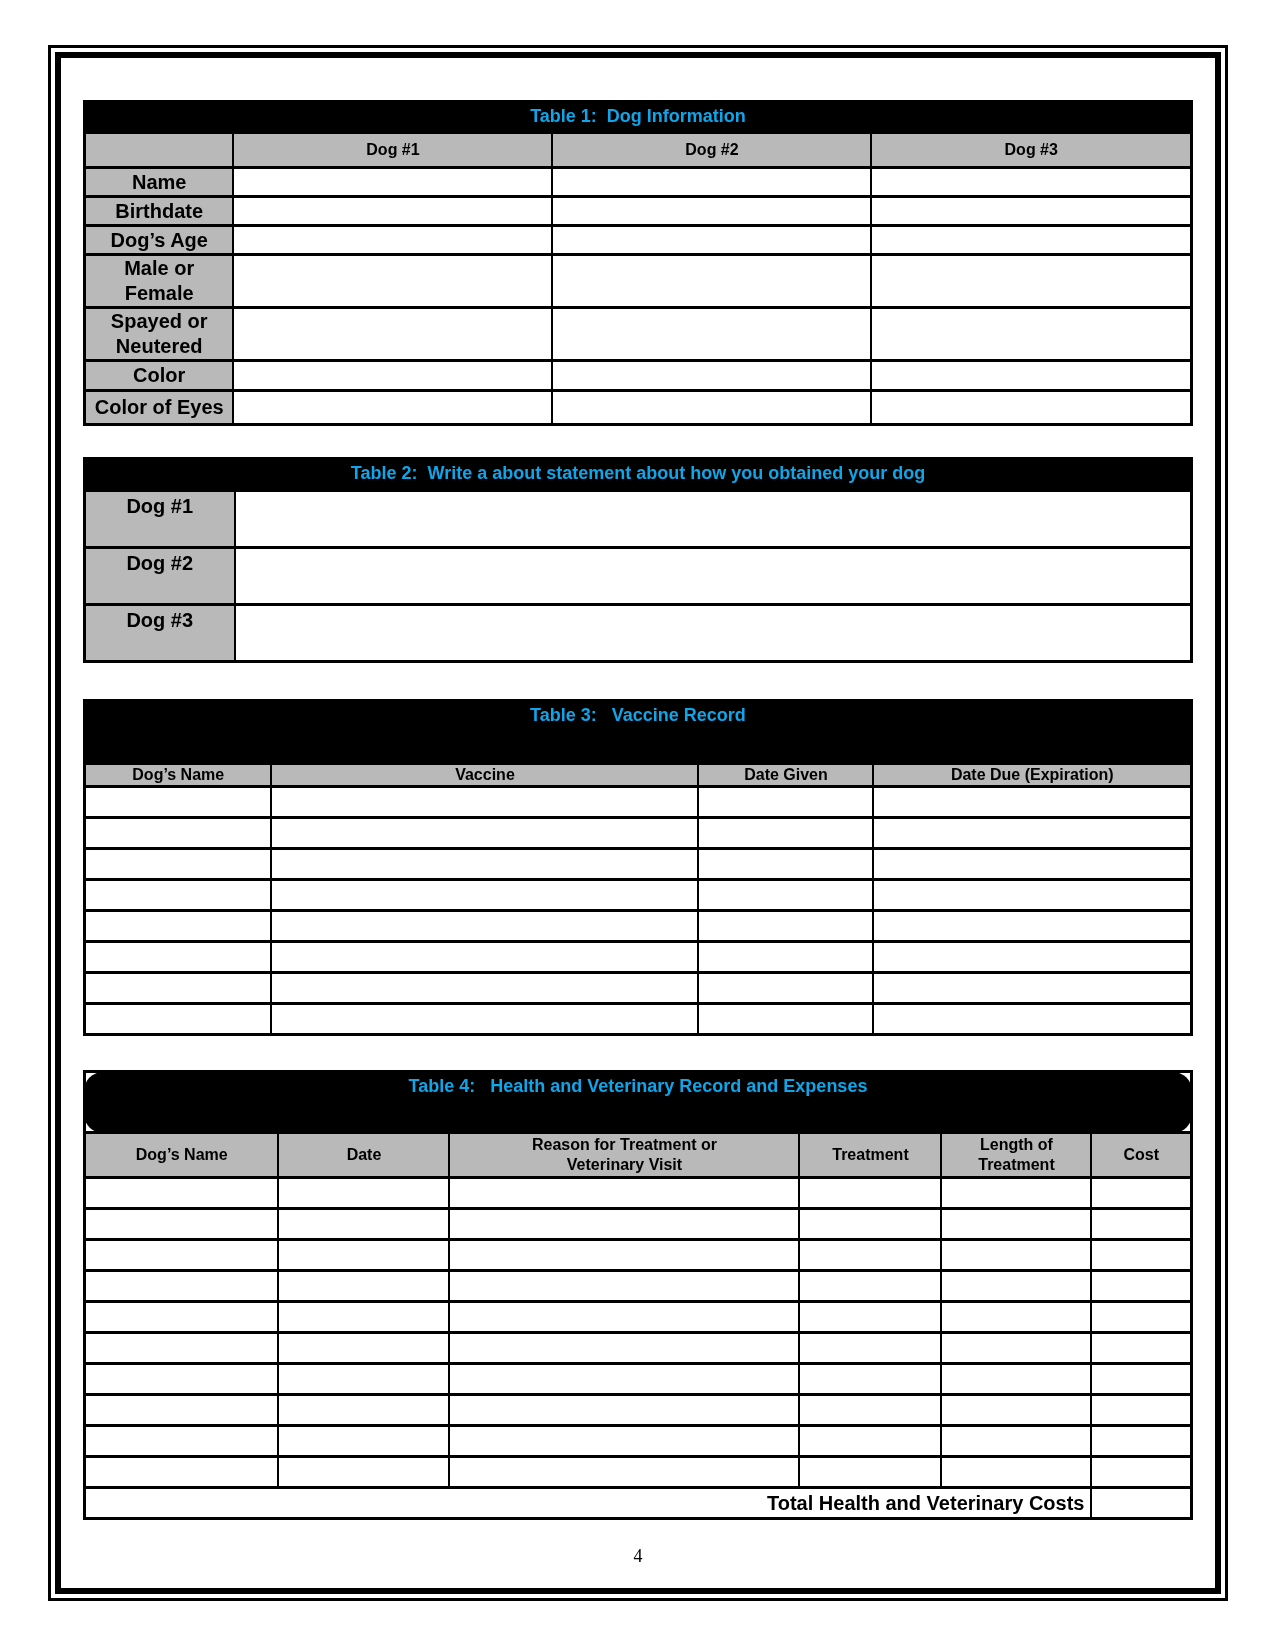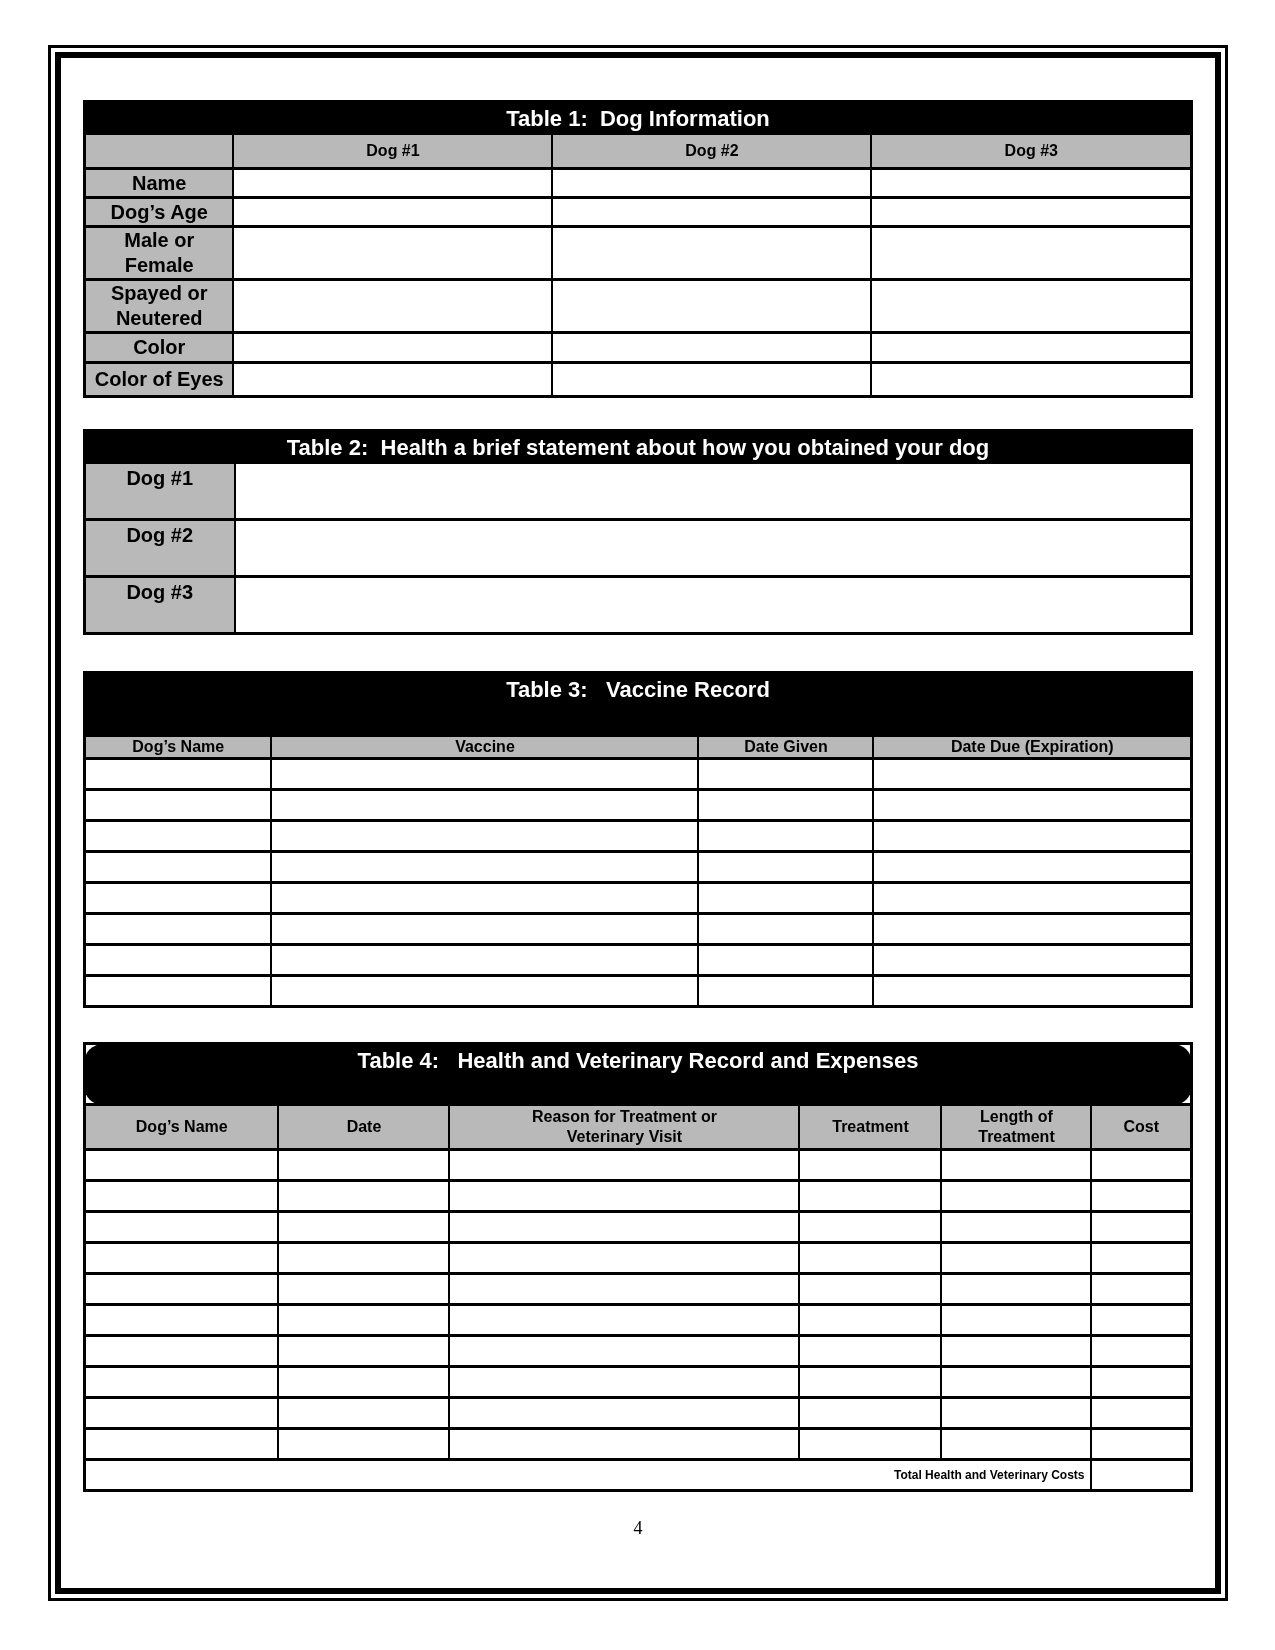--- a/index.html
+++ b/index.html
@@ -32,23 +32,23 @@
   td, th {
     border: 3px solid #000;
     border-left-width: 2px;
     border-right-width: 2px;
     padding: 0 4px;
     overflow: hidden;
   }
   table { border: 3px solid #000; }
   .title-cell {
     background: #000;
-    color: #ffffff;
+    color: #0ea5e9;
     font-weight: bold;
-    font-size: 22px;
+    font-size: 18px;
     text-align: center;
     white-space: pre-wrap;
     vertical-align: top;
     padding-top: 3px;
   }
   .t1-title { height: 31px; }
   .t2-title { height: 32px; }
   .t3-title { height: 63px; }
   .t4-title { height: 61px; border-radius: 19px; }
   .hdr {
@@ -77,21 +77,21 @@
   .t1-row-color { height: 30px; }
   .t1-row-eyes { height: 34px; }
   .t2-row { height: 57px; }
   .t3-hdr-row { height: 22px; }
   .t3-row { height: 31px; }
   .t4-hdr-row { height: 45px; }
   .t4-row { height: 31px; }
   .total-row { height: 31px; }
   .total-label {
     font-weight: bold;
-    font-size: 12px;
+    font-size: 20px;
     text-align: right;
     vertical-align: middle;
     padding-right: 6px;
     background: #fff;
     padding-left: 20px;
   }
   .tbl-gap-1 { margin-top: 31px; }
   .tbl-gap-2 { margin-top: 36px; }
   .tbl-gap-3 { margin-top: 34px; }
   .page-number {
@@ -125,20 +125,26 @@
           <td class="hdr">Dog #2</td>
           <td class="hdr">Dog #3</td>
         </tr>
         <tr class="t1-row">
           <td class="label">Name</td>
           <td class="cell"></td>
           <td class="cell"></td>
           <td class="cell"></td>
         </tr>
         <tr class="t1-row">
+          <td class="label">Birthdate</td>
+          <td class="cell"></td>
+          <td class="cell"></td>
+          <td class="cell"></td>
+        </tr>
+        <tr class="t1-row">
           <td class="label">Dog’s Age</td>
           <td class="cell"></td>
           <td class="cell"></td>
           <td class="cell"></td>
         </tr>
         <tr class="t1-row-2l">
           <td class="label">Male or
 Female</td>
           <td class="cell"></td>
           <td class="cell"></td>
@@ -166,21 +172,21 @@
       </tbody>
     </table>
 
     <table class="tbl-gap-1">
       <colgroup>
         <col style="width:150px">
           <col style="width:957px">
       </colgroup>
       <tbody>
         <tr>
-          <td class="title-cell t2-title" colspan="2">Table 2:  Health a brief statement about how you obtained your dog</td>
+          <td class="title-cell t2-title" colspan="2">Table 2:  Write a about statement about how you obtained your dog</td>
         </tr>
         <tr class="t2-row">
           <td class="label label-top">Dog #1</td>
           <td class="cell"></td>
         </tr>
         <tr class="t2-row">
           <td class="label label-top">Dog #2</td>
           <td class="cell"></td>
         </tr>
         <tr class="t2-row">

